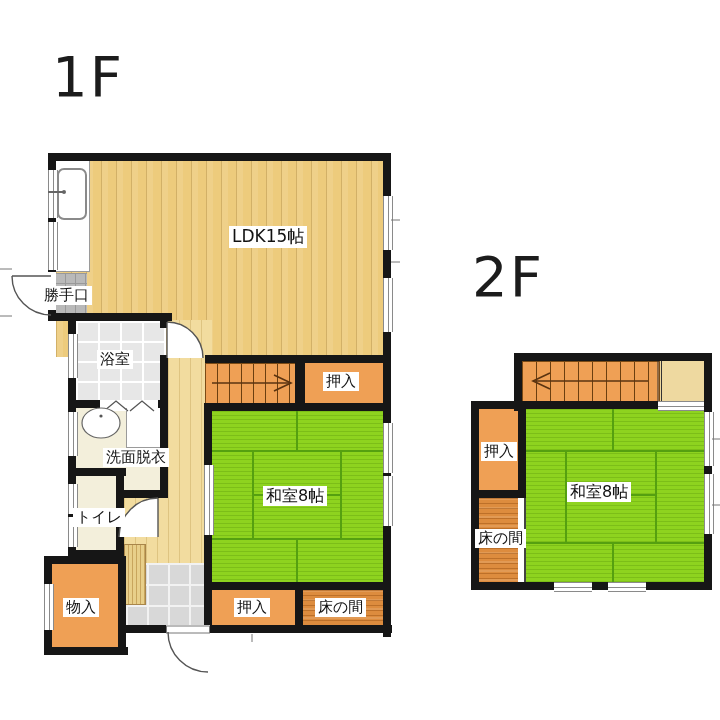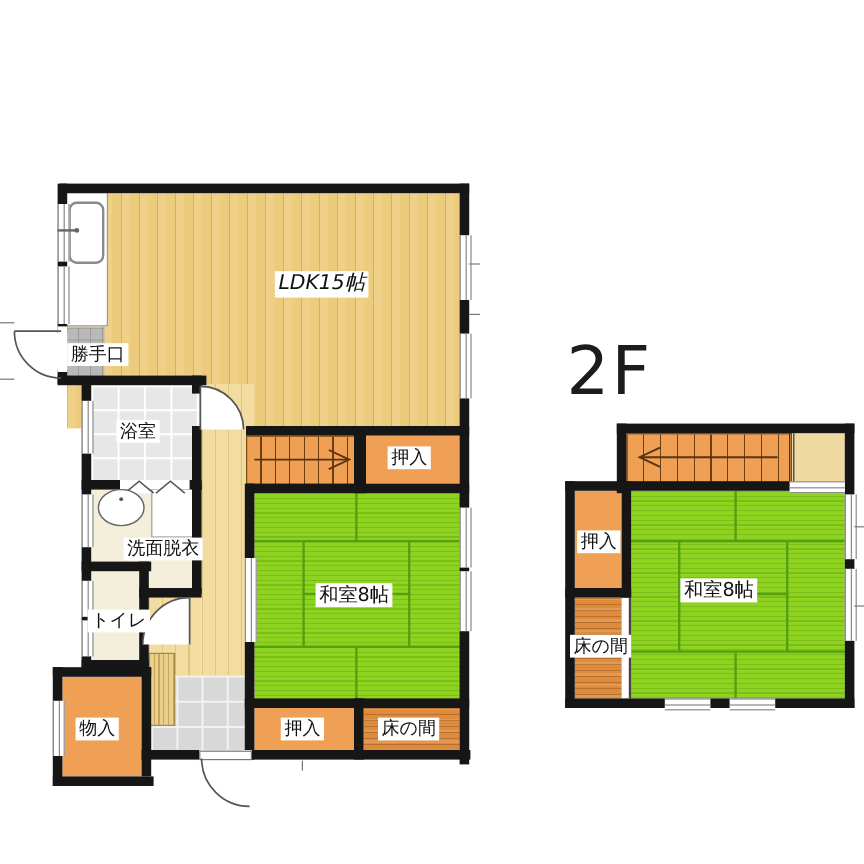--- a/index.html
+++ b/index.html
@@ -222,24 +222,25 @@
       <line x1="0" y1="269" x2="12" y2="269"></line>
       <line x1="0" y1="316" x2="12" y2="316"></line>
       <line x1="391" y1="220" x2="400" y2="220"></line>
       <line x1="391" y1="262" x2="400" y2="262"></line>
       <line x1="252" y1="634" x2="252" y2="642"></line>
       <line x1="712" y1="439" x2="720" y2="439"></line>
       <line x1="712" y1="505" x2="720" y2="505"></line>
     </g>
   </svg>
 
-  <div class="floor-title" style="left:472px;top:244px;margin-top:33px;">2F</div>
-
-  <div class="lbl lbl-big" style="left:229px;top:226px;font-style:italic;">LDK15帖</div>
-  <div class="lbl" style="left:56px;top:286px;">勝手口</div>
+  <div class="floor-title" style="left:52px;top:44px;">1F</div>
+  <div class="floor-title" style="left:472px;top:244px;">2F</div>
+
+  <div class="lbl lbl-big" style="left:229px;top:226px;">LDK15帖</div>
+  <div class="lbl" style="left:41px;top:286px;">勝手口</div>
   <div class="lbl" style="left:97px;top:350px;">浴室</div>
   <div class="lbl" style="left:103px;top:448px;">洗面脱衣</div>
   <div class="lbl" style="left:73px;top:508px;">トイレ</div>
   <div class="lbl" style="left:63px;top:598px;">物入</div>
   <div class="lbl" style="left:323px;top:372px;">押入</div>
   <div class="lbl lbl-room" style="left:263px;top:486px;">和室8帖</div>
   <div class="lbl" style="left:234px;top:598px;">押入</div>
   <div class="lbl" style="left:315px;top:598px;">床の間</div>
 
   <div class="lbl" style="left:481px;top:442px;">押入</div>

